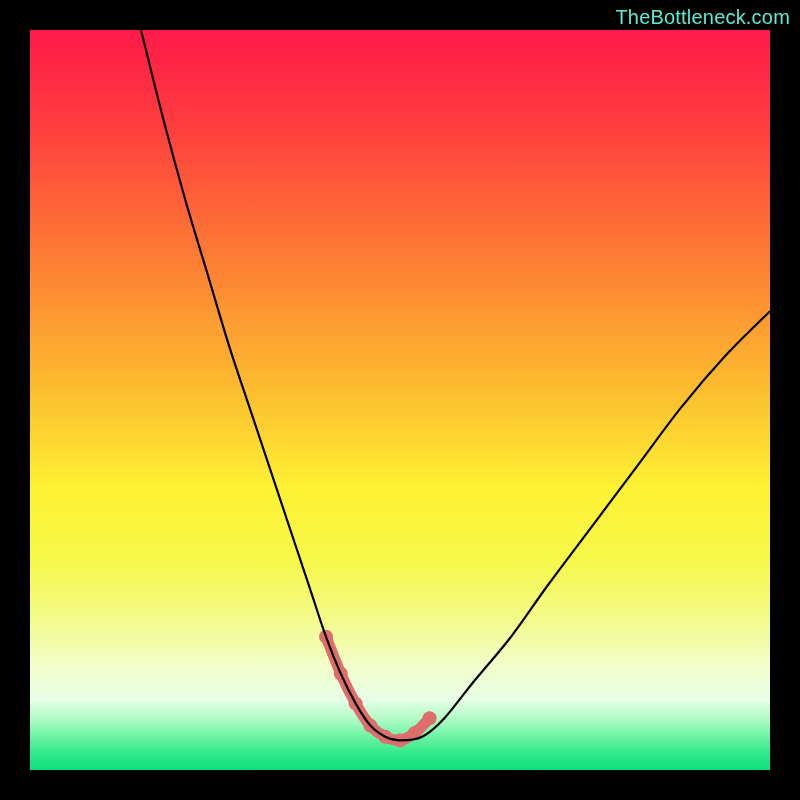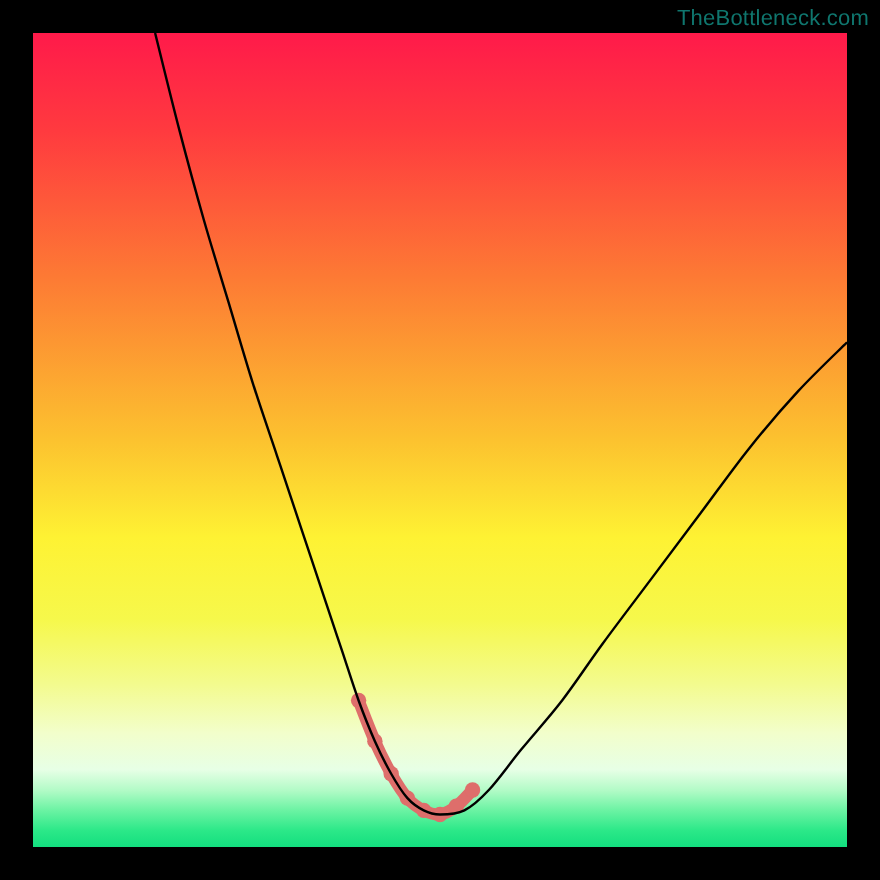--- a/index.html
+++ b/index.html
@@ -35,21 +35,21 @@
     position: absolute;
     left: 0;
     top: 0;
     width: 740px;
     height: 740px;
   }
   .watermark {
     position: absolute;
     top: 6px;
     right: 10px;
-    color: #0f766e;
+    color: #5eead4;
     font-size: 20px;
     font-weight: 500;
     letter-spacing: 0.2px;
   }
 </style>
 </head>
 <body>
 
 <div class="container">
 

